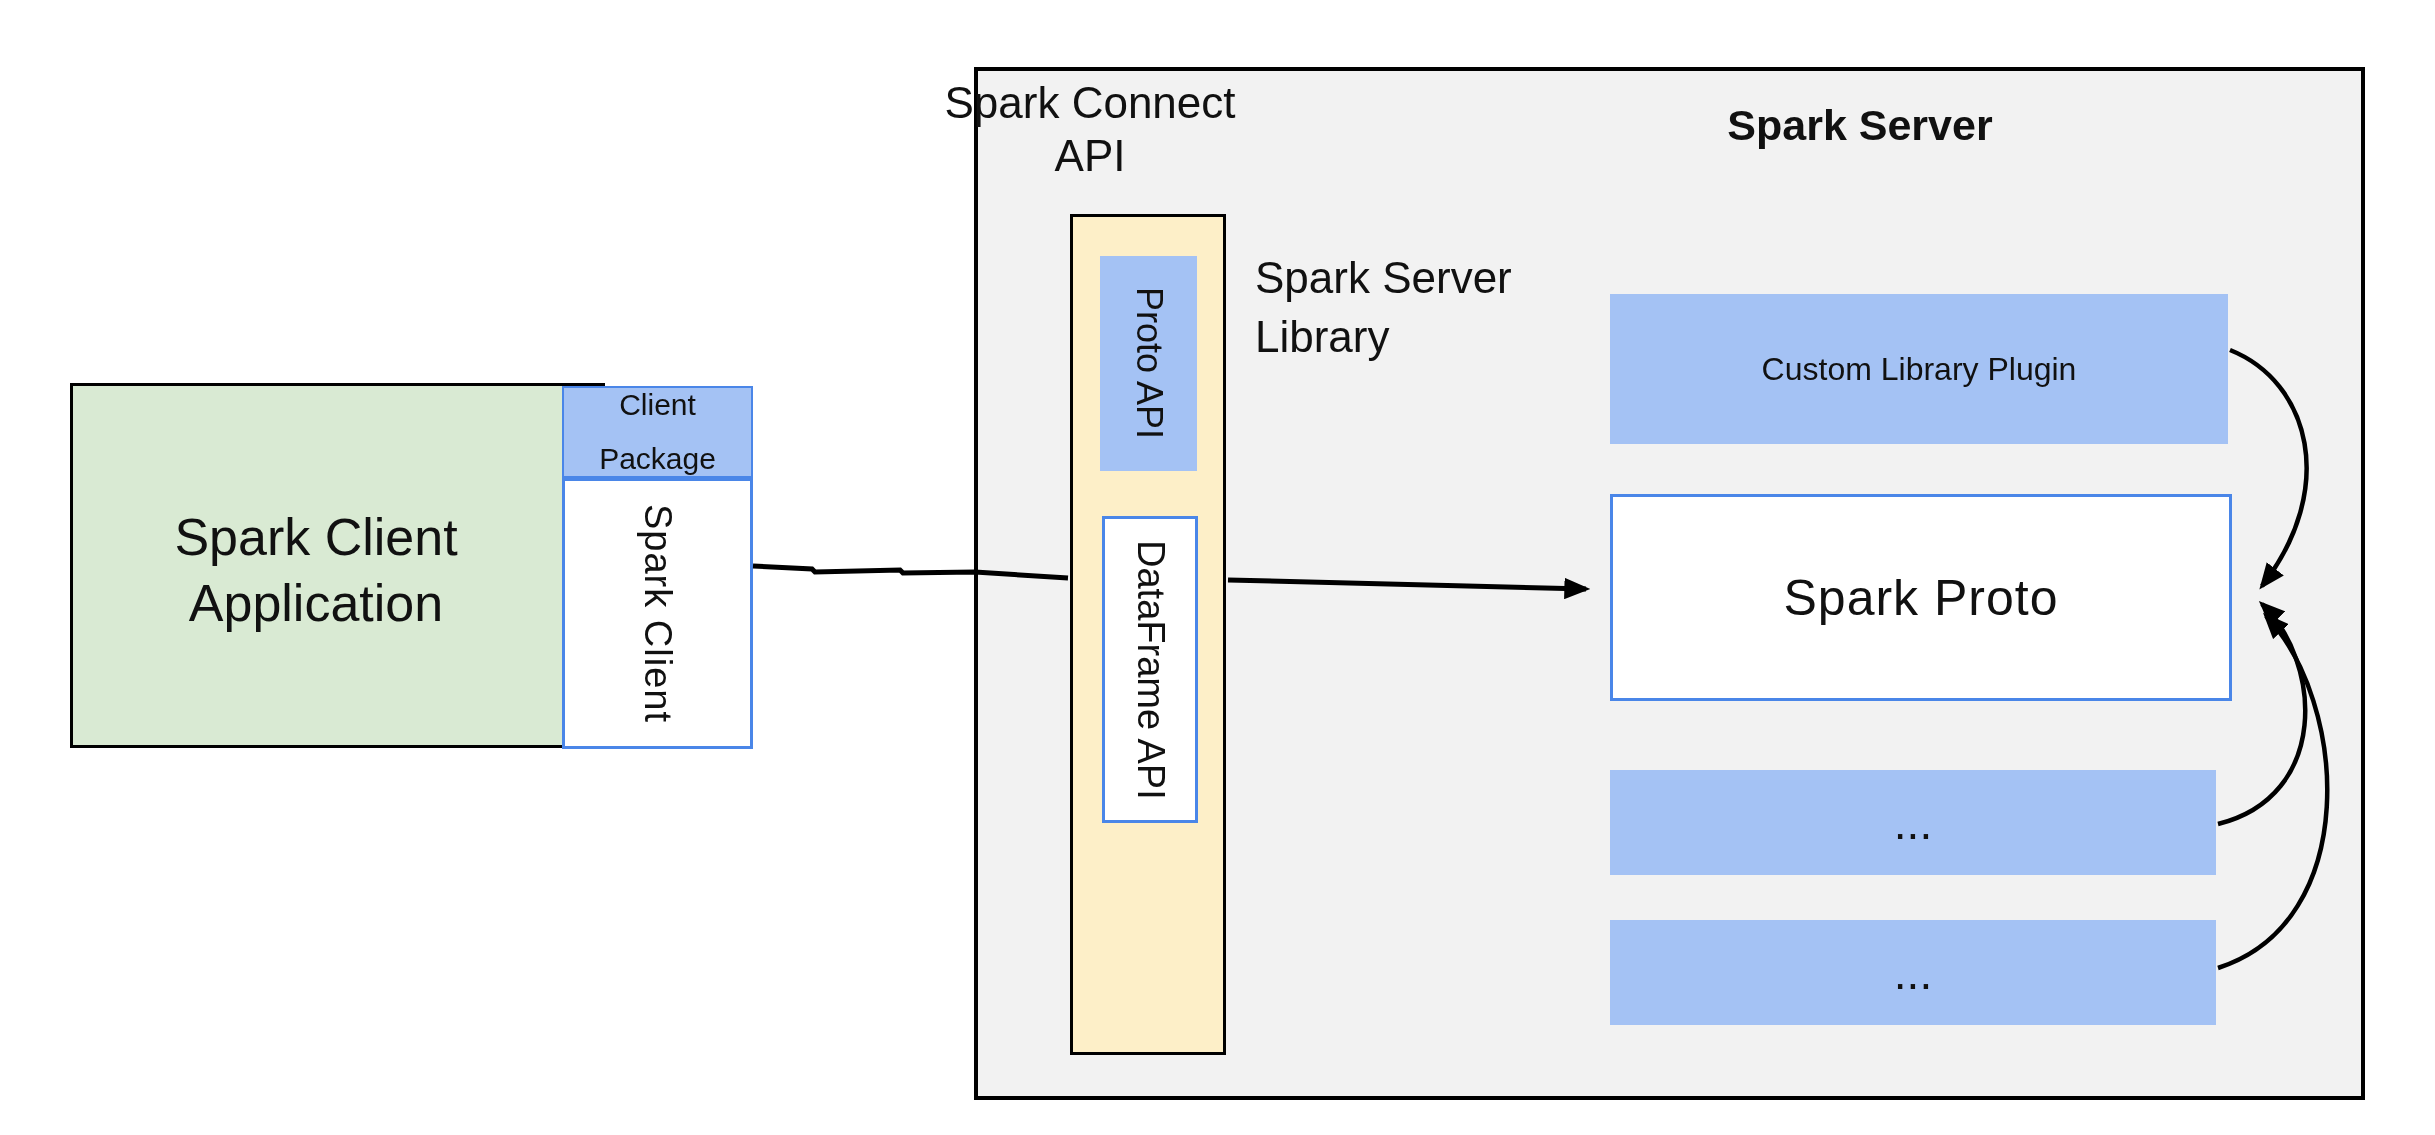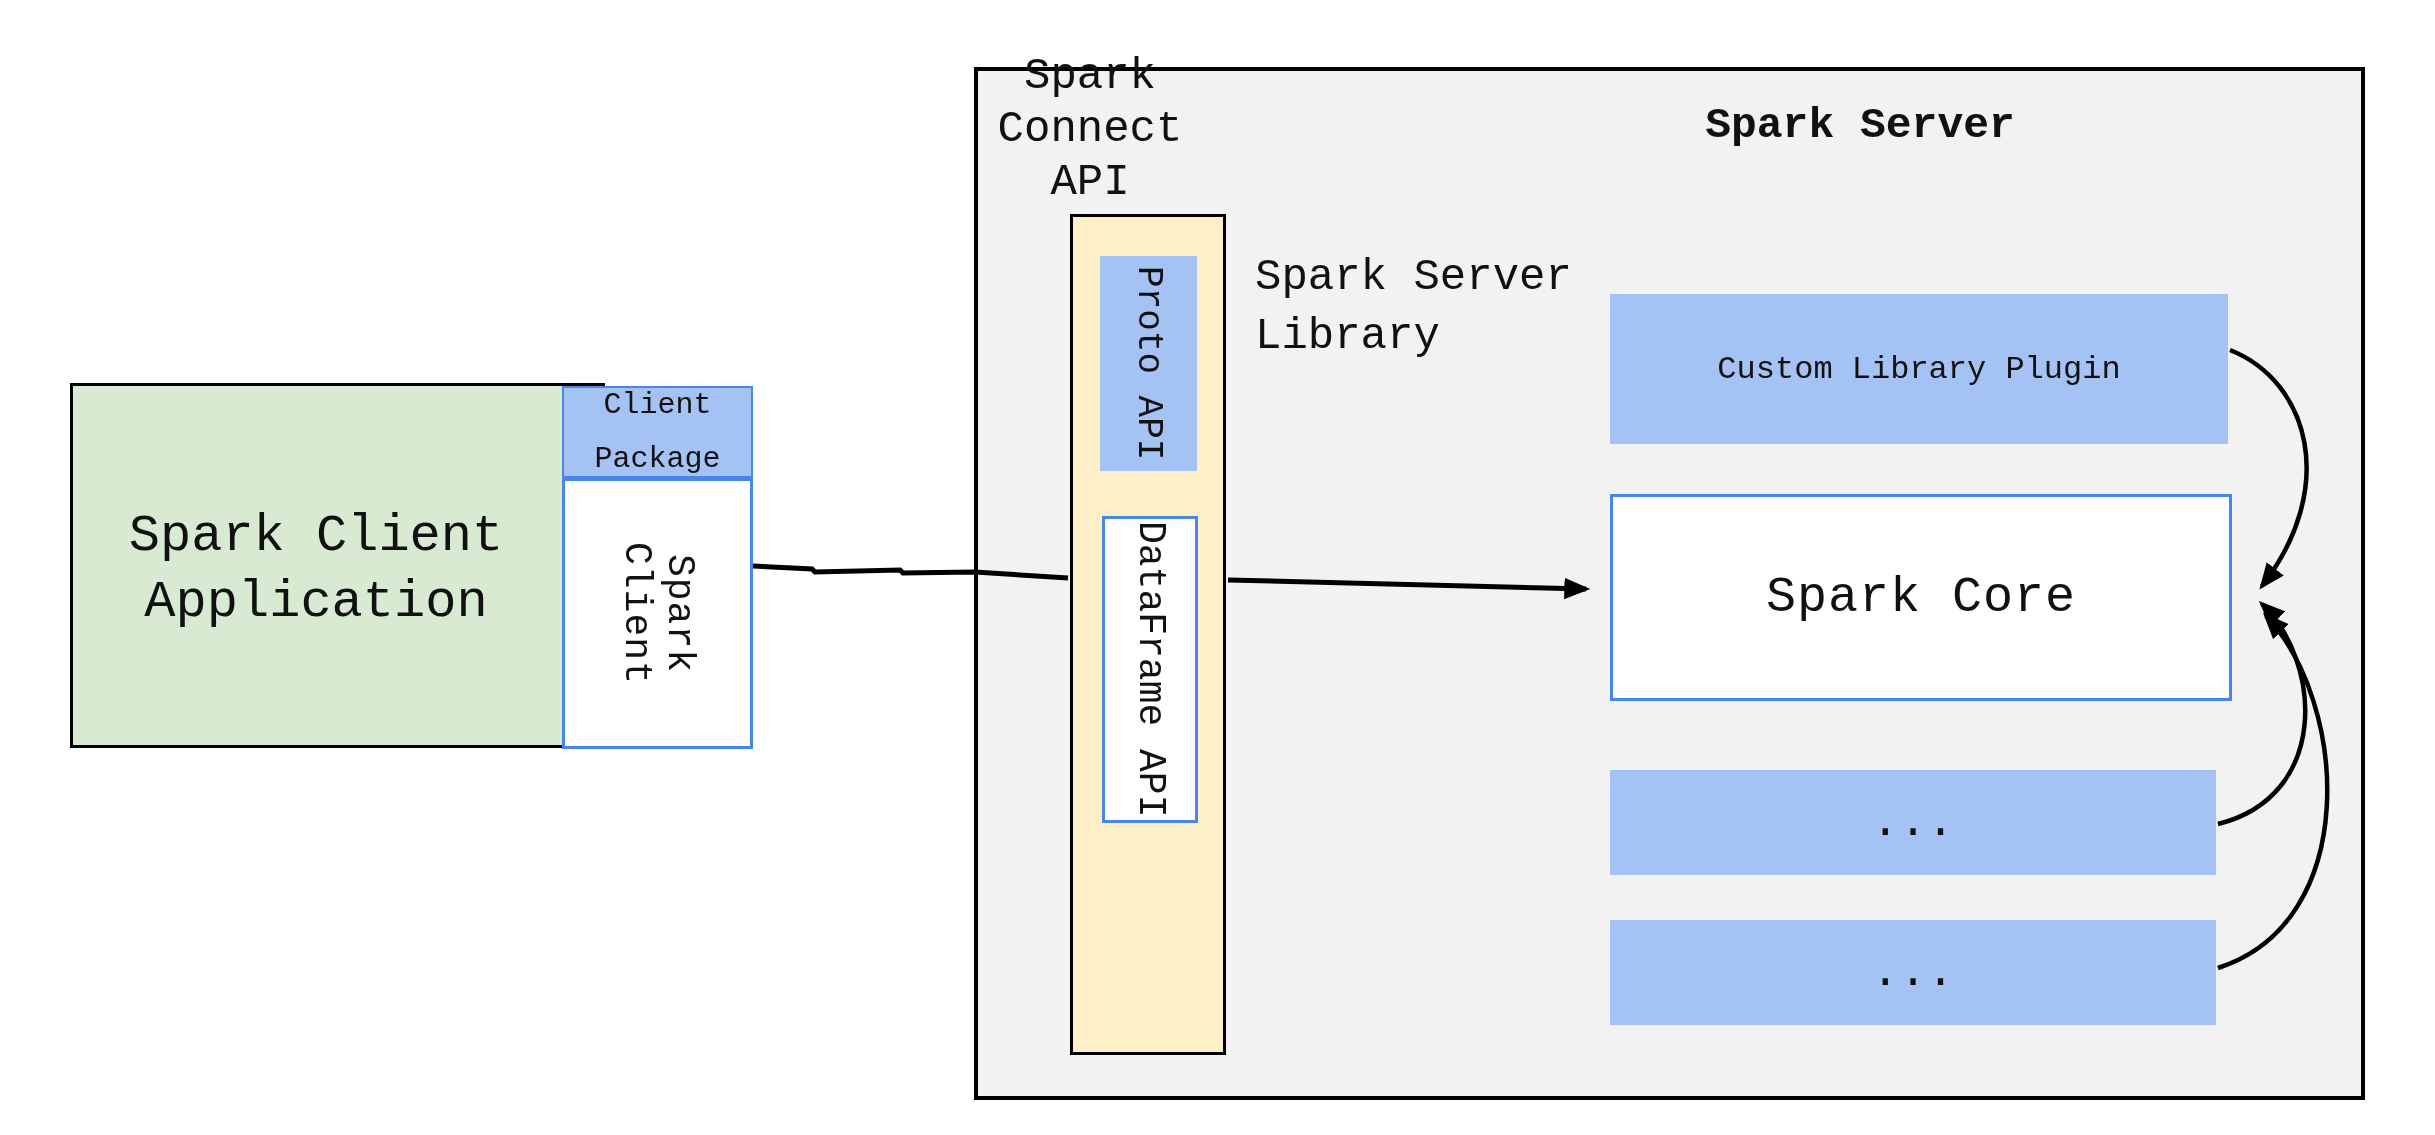--- a/index.html
+++ b/index.html
@@ -9,21 +9,21 @@
     --yellow-fill:#fdefc8;
     --container-fill:#f2f2f2;
     --line:#000000;
     --text:#111111;
   }
   html,body{margin:0;padding:0;background:#ffffff;}
   .canvas{
     position:relative;
     width:2435px;height:1135px;
     background:#ffffff;
-    font-family:Liberation Mono, monospace;
+    font-family:Liberation Sans, sans-serif;
     color:var(--text);
     overflow:hidden;
   }
   .abs{position:absolute;box-sizing:border-box;}
   .center{display:flex;align-items:center;justify-content:center;text-align:center;}
   .preline{white-space:pre-line;}
 
   
   .server-container{
     left:974px;top:67px;width:1391px;height:1033px;
@@ -162,21 +162,21 @@
     <span class="vtext">Proto API</span>
   </div>
   <div class="abs center dataframe-api-box">
     <span class="vtext">DataFrame API</span>
   </div>
 
   <div class="abs center plugin-box">
     <span>Custom Library Plugin</span>
   </div>
   <div class="abs center spark-core-box">
-    <span>Spark Core</span>
+    <span>Spark Proto</span>
   </div>
   <div class="abs center ellipsis-box-1">
     <span>...</span>
   </div>
   <div class="abs center ellipsis-box-2">
     <span>...</span>
   </div>
 
   <svg class="arrow-layer" viewBox="0 0 2435 1135" xmlns="http://www.w3.org/2000/svg">
     <defs>

